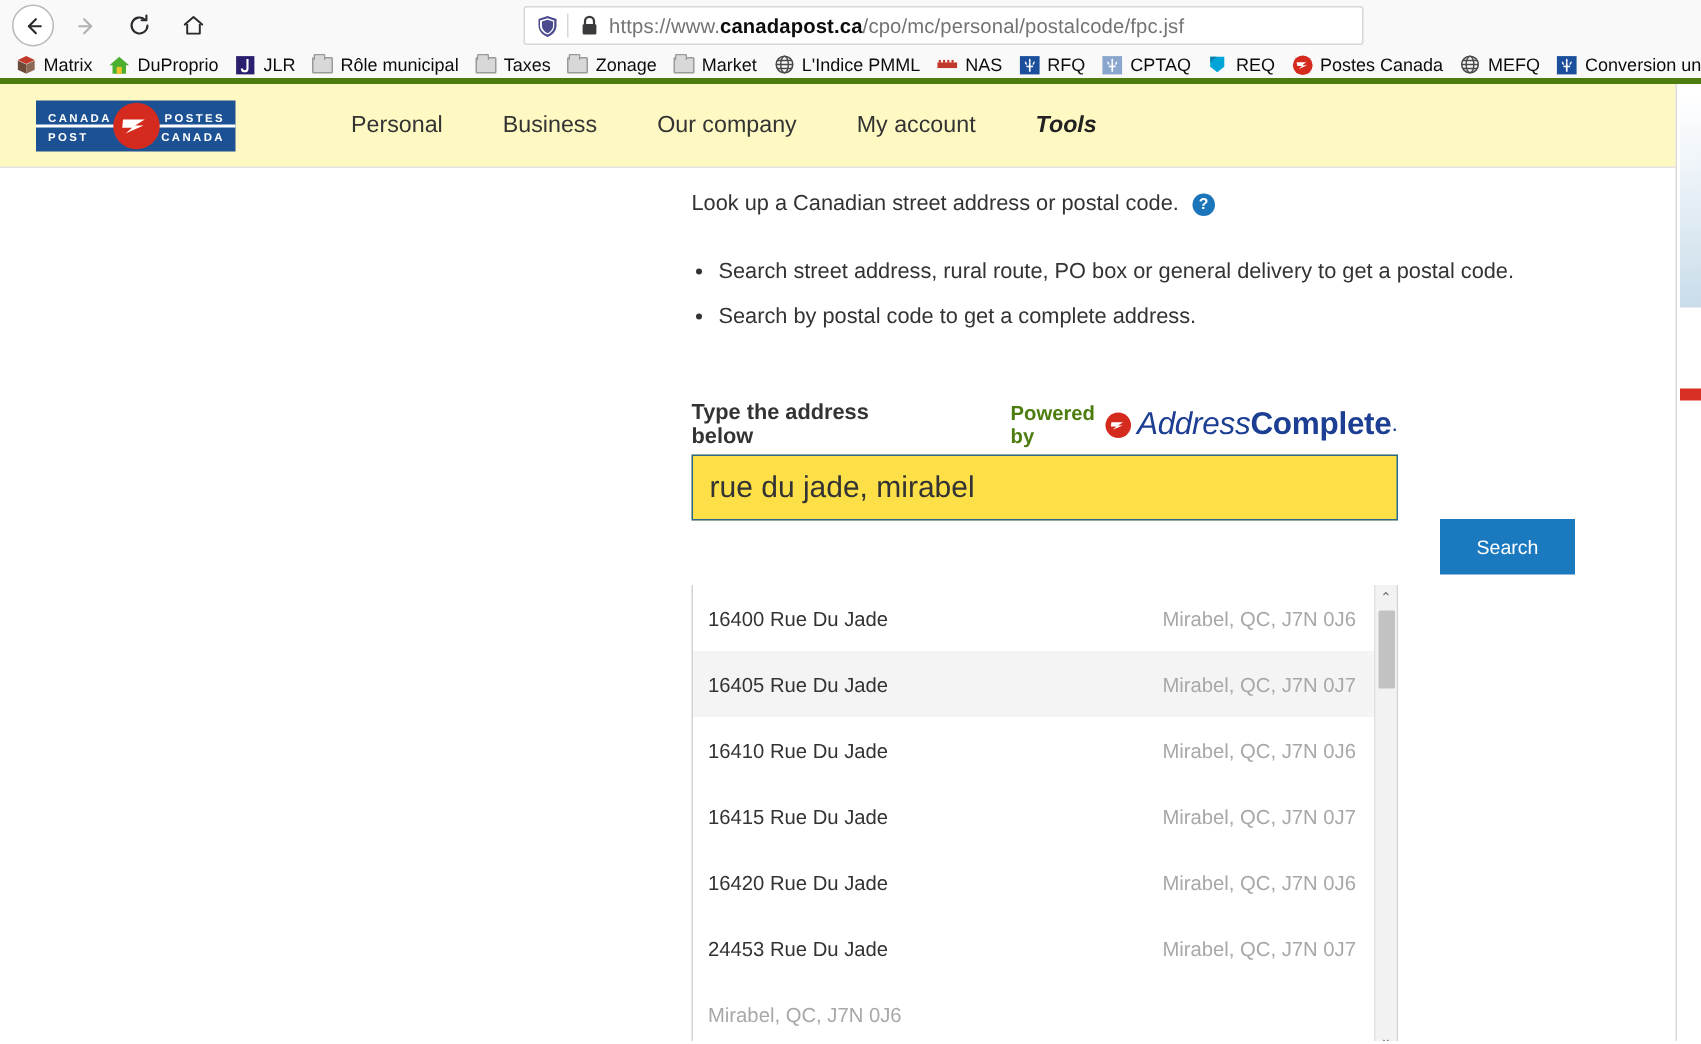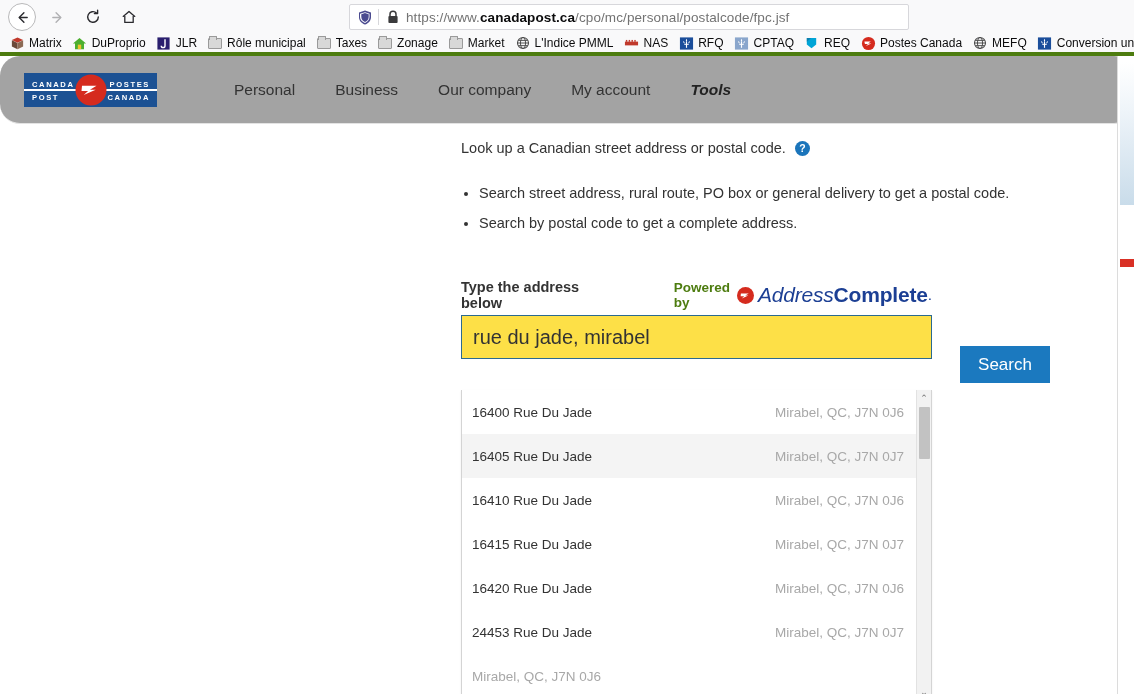--- a/index.html
+++ b/index.html
@@ -99,27 +99,26 @@
   
   #page {
     position: relative;
     width: 1134px;
     height: 638px;
     background: #ffffff;
     overflow: hidden;
   }
 
   #site-header {
-    height: 68px;
+    height: 56px;
     display: flex;
     align-items: center;
     border-bottom: 1px solid #e3e3e3;
-    background: #a3a3a3;
+    background: #fef9c3;
     padding-left: 24px;
-    border-radius: 20px;
   }
 
   
   #cp-logo {
     width: 133px; height: 34px;
     background: #1c5193;
     position: relative;
     flex: 0 0 auto;
     display: flex; align-items: center;
   }
@@ -254,21 +253,21 @@
 
   #search-button {
     position: absolute;
     left: 960px;
     top: 290px;
     width: 90px;
     height: 37px;
     background: #1b79bf;
     color: #ffffff;
     border: none;
-    font-size: 17px;
+    font-size: 13px;
     font-family: "Liberation Sans", sans-serif;
     cursor: pointer;
   }
 
   
   #suggestions {
     position: absolute;
     left: 461px;
     top: 334px;
     width: 471px;

